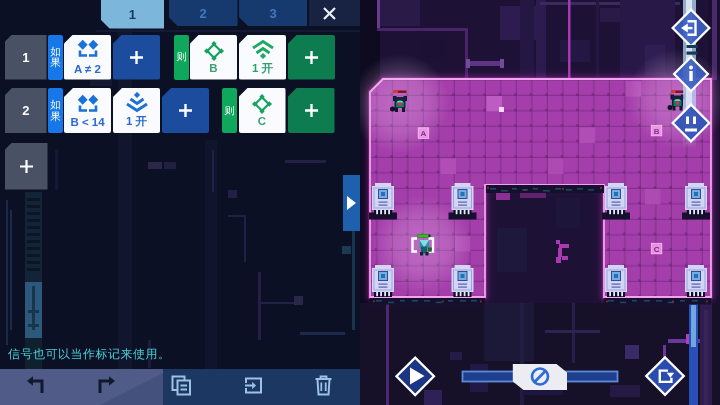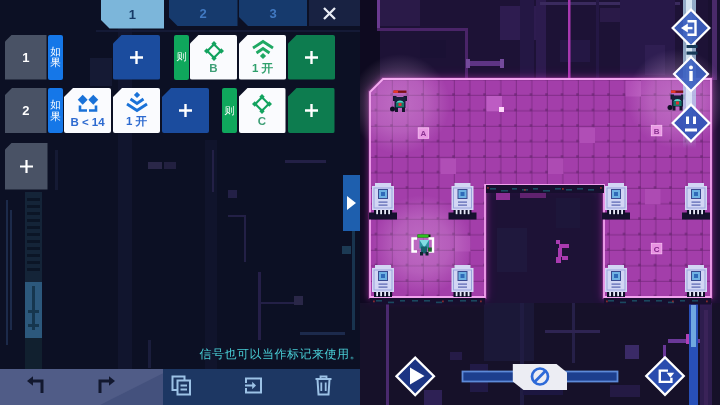--- a/index.html
+++ b/index.html
@@ -375,20 +375,28 @@
 
   <div class="abs" style="left:309px;top:0;width:51px;height:26px;background:#182242;"></div>
   <svg class="abs" style="left:322px;top:6px" width="15" height="15" viewBox="0 0 15 15">
     <path d="M2,2 L13,13 M13,2 L2,13" stroke="#e8ecf4" stroke-width="2.3"></path>
   </svg>
 
   <div class="blk chamTLs" style="left:5px;top:34.5px;width:41.5px;height:45px;background:rgba(77,86,105,0.95);color:#fff;font-weight:bold;font-size:13px;">1</div>
 
   <div class="blk" style="left:48px;top:34.5px;width:15px;height:45px;background:#1577e8;color:#fff;font-size:10.5px;line-height:11.5px;border-radius:2px;">如<br>果</div>
 
+  <div class="blk chamTL" style="left:64px;top:34.5px;width:47px;height:45px;background:#fafbfe;border-radius:2px;">
+    <svg width="26" height="22" viewBox="0 0 26 22">
+      <rect x="4.2" y="2.2" width="7" height="7" transform="rotate(45 7.7 5.7)" fill="#1a72d8"></rect>
+      <rect x="14.8" y="2.2" width="7" height="7" transform="rotate(45 18.3 5.7)" fill="#1a72d8"></rect>
+      <path d="M5,11.5 v5 h7 m2,0 h7 v-5" fill="none" stroke="#1a72d8" stroke-width="2.6"></path>
+    </svg>
+    <div style="color:#2d6ad0;font-size:11.5px;font-weight:bold;margin-top:2px;">A ≠ 2</div>
+  </div>
 
   <div class="blk chamTL" style="left:113px;top:34.5px;width:47px;height:45px;background:#1b4c9e;border-radius:2px;">
     <svg width="15" height="15" viewBox="0 0 15 15">
           <path d="M7.5,1 V14 M1,7.5 H14" stroke="#fff" stroke-width="2.4"></path>
         </svg>
   </div>
 
   <div class="blk" style="left:174px;top:34.5px;width:15px;height:45px;background:#0fa75c;color:#fff;font-size:10px;border-radius:2px;">则</div>
 
   <div class="blk chamTL" style="left:190px;top:34.5px;width:47px;height:45px;background:#fafbfe;border-radius:2px;">
@@ -468,21 +476,21 @@
     <svg width="15" height="15" viewBox="0 0 15 15">
           <path d="M7.5,1 V14 M1,7.5 H14" stroke="#fff" stroke-width="2.2"></path>
         </svg>
   </div>
 
   <div class="abs" style="left:342.5px;top:175px;width:17.5px;height:56px;background:#1e5fae;"></div>
   <svg class="abs" style="left:345px;top:195px" width="13" height="16" viewBox="0 0 13 16">
     <path d="M2,1 L11,8 L2,15 Z" fill="#ffffff"></path>
   </svg>
 
-  <div class="abs" style="left:8px;top:346px;width:354px;text-align:right;color:#49ced6;font-size:12px;letter-spacing:0.5px;">信号也可以当作标记来使用。</div>
+  <div class="abs" style="left:8px;top:346px;width:354px;text-align:left;color:#49ced6;font-size:12px;letter-spacing:0.5px;">信号也可以当作标记来使用。</div>
 
   <div class="abs" style="left:0;top:369px;width:360px;height:36px;background:#1d3763;"></div>
 
   <div class="abs" style="left:0;top:369px;width:163px;height:36px;background:#505c87;"></div>
   <div class="abs" style="left:100px;top:369px;width:63px;height:36px;background:#44517d;clip-path:polygon(100% 12%,100% 100%,0 100%);"></div>
 
   <svg class="abs" style="left:26px;top:375px" width="20" height="20" viewBox="0 0 20 20">
     <path d="M7,1.2 L1,6 L7,10.8" fill="#12182f" stroke="none"></path>
     <path d="M4,6 H16 V18" fill="none" stroke="#12182f" stroke-width="3"></path>
   </svg>

